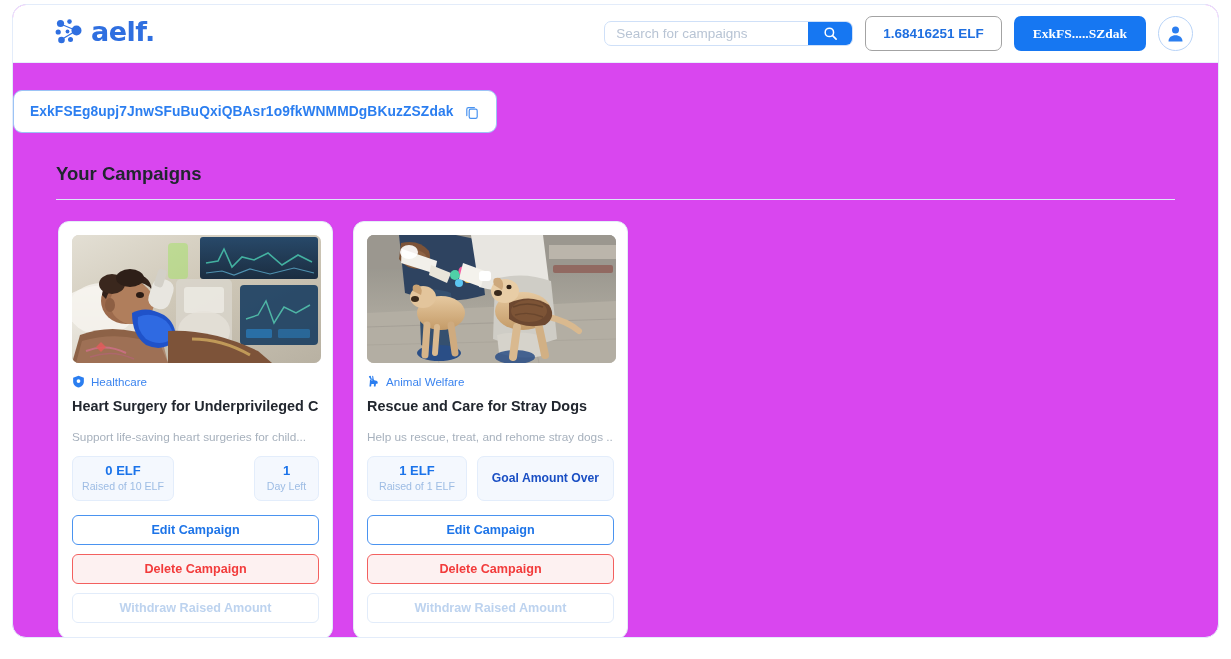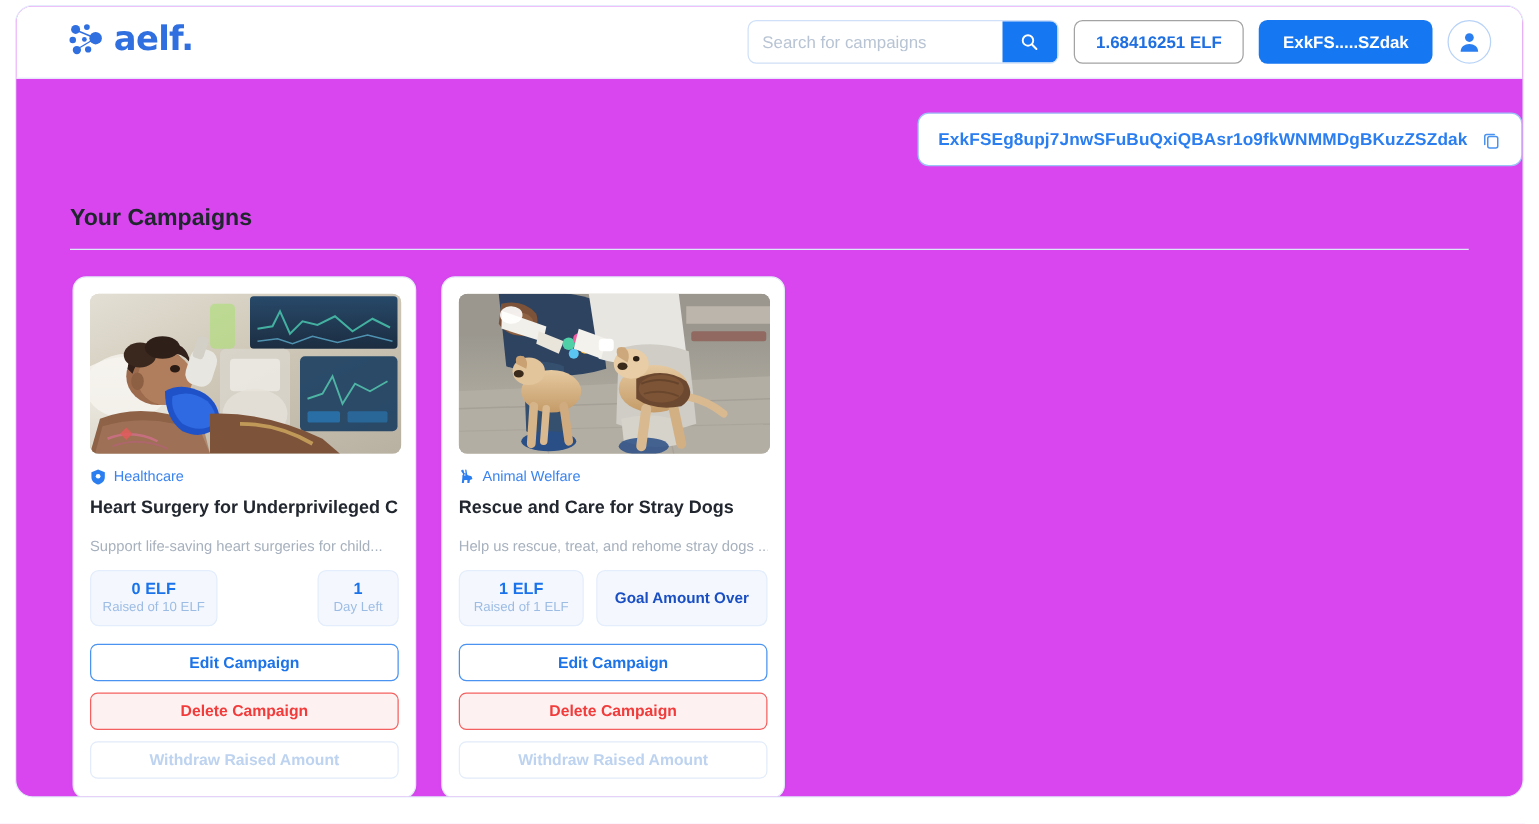--- a/index.html
+++ b/index.html
@@ -57,21 +57,21 @@
     position: absolute;
     right: 25px;
     top: 11px;
     display: flex;
     align-items: center;
     gap: 12px;
   }
 
   .search-wrap {
     width: 249px;
-    height: 35px;
+    height: 25px;
     border: 1px solid #cfe0f8;
     border-radius: 7px;
     display: flex;
     align-items: center;
     overflow: hidden;
     background: #fff;
   }
   .search-input {
     flex: 1;
     height: 100%;
@@ -113,21 +113,21 @@
 
   .wallet-chip {
     height: 35px;
     padding: 0 19px;
     border: none;
     border-radius: 7px;
     background: #1677f2;
     color: #ffffff;
     font-size: 13.5px;
     font-weight: bold;
-    font-family: Liberation Sans, sans-serif;
+    font-family: Liberation Serif, serif;
     cursor: pointer;
     white-space: nowrap;
     display: flex;
     align-items: center;
   }
 
   .avatar-btn {
     width: 35px;
     height: 35px;
     border-radius: 50%;
@@ -137,21 +137,21 @@
     align-items: center;
     justify-content: center;
     cursor: pointer;
     padding: 0;
   }
   .avatar-btn svg { width: 21px; height: 21px; }
 
   
   .address-row {
     display: flex;
-    justify-content: flex-end;
+    justify-content: flex-start;
     margin-top: 27px;
   }
   .address-pill {
     height: 43px;
     border: 1px solid #9cc3f5;
     border-radius: 9px;
     display: flex;
     align-items: center;
     gap: 11px;
     padding: 0 16px;

